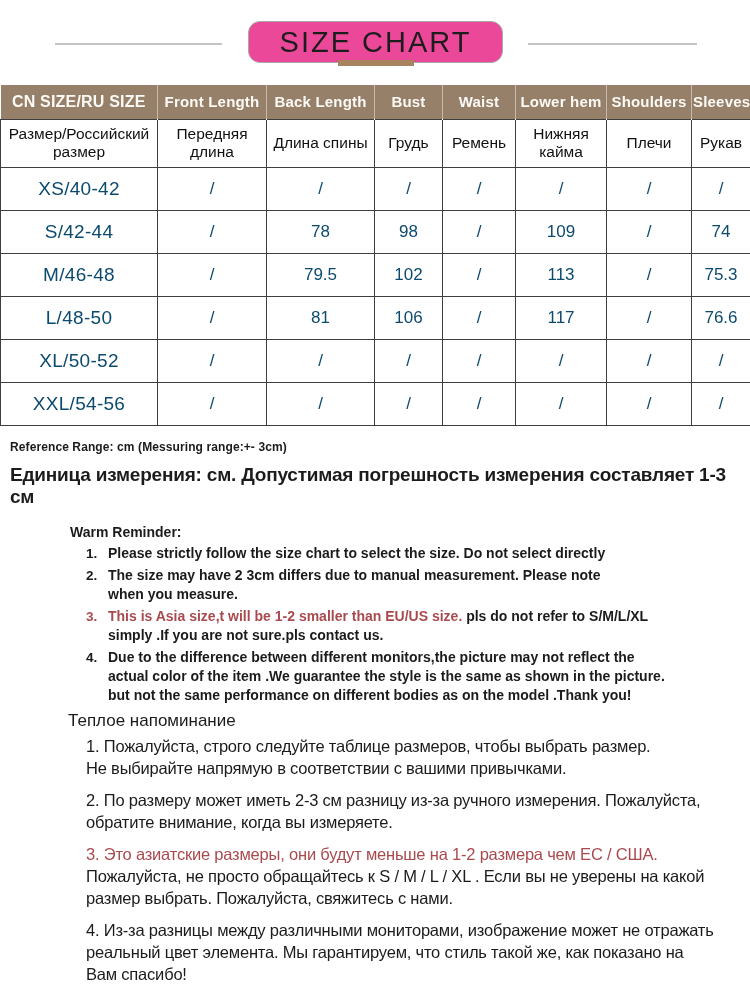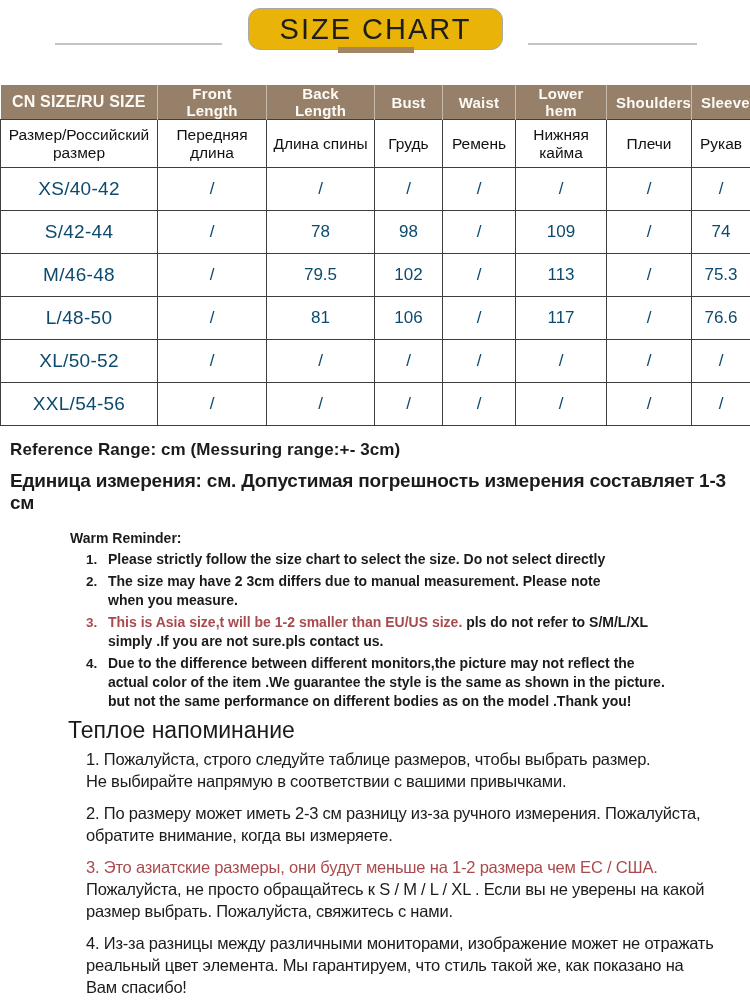--- a/index.html
+++ b/index.html
@@ -12,50 +12,50 @@
   *{box-sizing:border-box;margin:0;padding:0;}
   html,body{background:#fff;}
   body{font-family:"Liberation Sans","DejaVu Sans",sans-serif;color:var(--c-text);}
   .page{position:relative;width:750px;height:1000px;background:#fff;overflow:hidden;}
 
   
   .title-wrap{position:relative;height:85px;}
   .decor-line{position:absolute;top:43px;height:2px;background:#c4c4c4;}
   .decor-line.left{left:55px;width:167px;}
   .decor-line.right{left:528px;width:169px;}
-  .badge{position:absolute;left:248px;top:8px;width:255px;height:42px;
-         border:1.5px solid #a8a8a8;border-radius:12px;background:#eab308;
+  .badge{position:absolute;left:248px;top:21px;width:255px;height:42px;
+         border:1.5px solid #a8a8a8;border-radius:12px;background:#ec4899;
          display:flex;align-items:center;justify-content:center;}
   .badge .title-text{font-size:29px;letter-spacing:2px;color:#1d1d1d;font-weight:400;}
   .accent-bar{position:absolute;left:50%;bottom:-4px;transform:translateX(-50%);
               width:76px;height:6px;background:var(--c-accent);}
 
   
   table.size-table{width:750px;border-collapse:collapse;table-layout:fixed;}
   .size-table thead th{
     background:var(--c-header-bg);color:#fdfaf5;font-weight:bold;font-size:15px;
     height:34px;text-align:center;border:none;border-left:1px solid rgba(255,255,255,.45);
-    padding:0 9px;letter-spacing:.2px;
+    padding:0 1px;letter-spacing:.2px;
   }
   .size-table thead th:first-child{border-left:none;font-size:16px;}
   .size-table td{border:1px solid var(--c-border);text-align:center;vertical-align:middle;padding:0 2px;}
   .ru-head-row td{height:48px;font-size:15.5px;line-height:18px;color:#111;}
   .data-row td{height:43px;font-size:17px;color:#0c4a6e;}
   .data-row td.size-cell{font-size:19px;letter-spacing:.3px;}
 
   
   .notes{padding:10px 0 0 10px;}
-  .ref-en{font-size:17px;font-weight:bold;margin-top:4px;letter-spacing:.1px;}
+  .ref-en{font-size:12px;font-weight:bold;margin-top:4px;letter-spacing:.1px;}
   .ref-ru{font-size:19px;margin-top:10px;letter-spacing:-0.2px;font-weight:bold;}
   .warm-title{font-size:14px;font-weight:bold;margin:16px 0 4px 60px;}
   .reminders-en{margin-left:76px;}
   .reminder-en{display:flex;margin-bottom:3px;}
   .reminder-en .marker{width:22px;flex:0 0 22px;font-size:13.5px;font-weight:bold;line-height:19px;}
   .reminder-en .t-line{font-size:14px;font-weight:bold;line-height:19px;white-space:nowrap;}
-  .warm-title-ru{font-size:23px;margin:6px 0 4px 58px;}
+  .warm-title-ru{font-size:17px;margin:6px 0 4px 58px;}
   .reminders-ru{margin-left:76px;}
   .ru-item{margin-bottom:10px;}
   .ru-item .t-line{font-size:16.5px;line-height:22px;white-space:nowrap;letter-spacing:-0.2px;}
   .red{color:var(--c-red);}
 </style>
 </head>
 <body>
 
 <div class="page">
 

